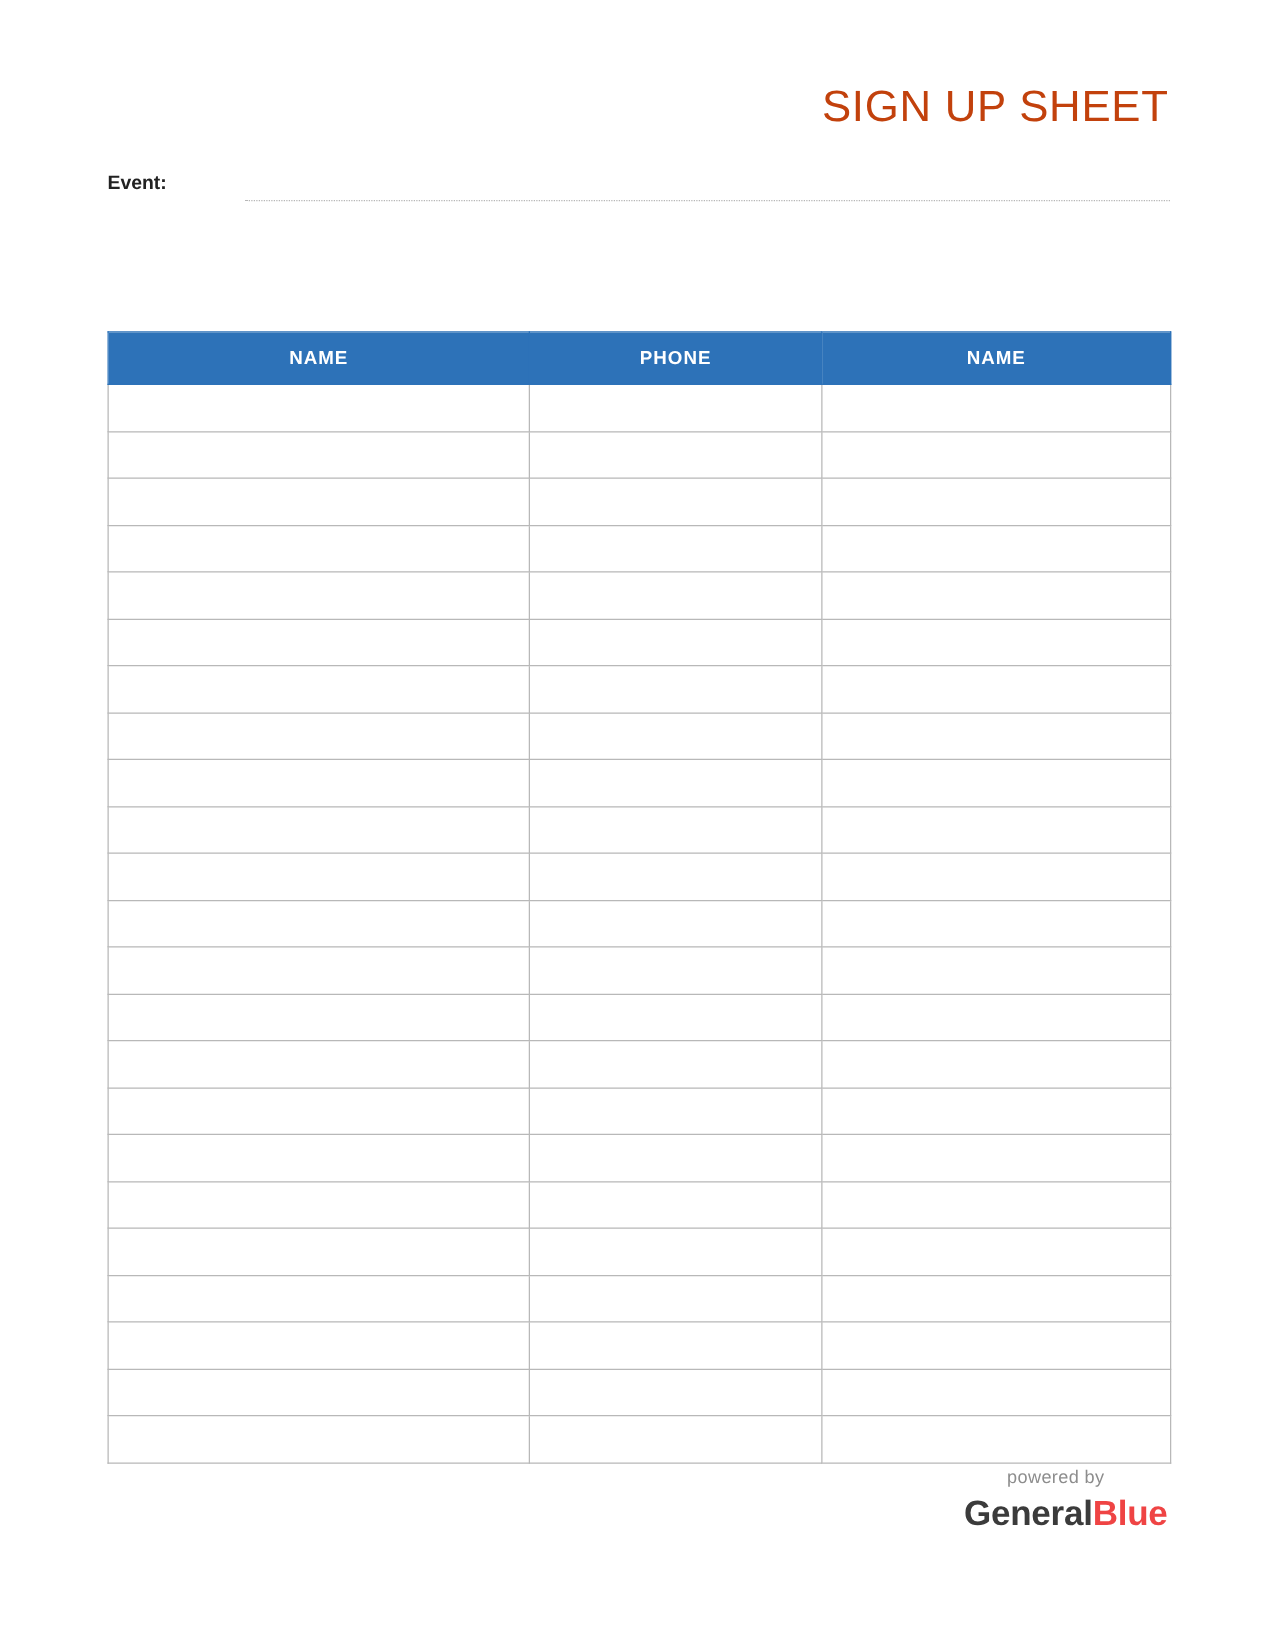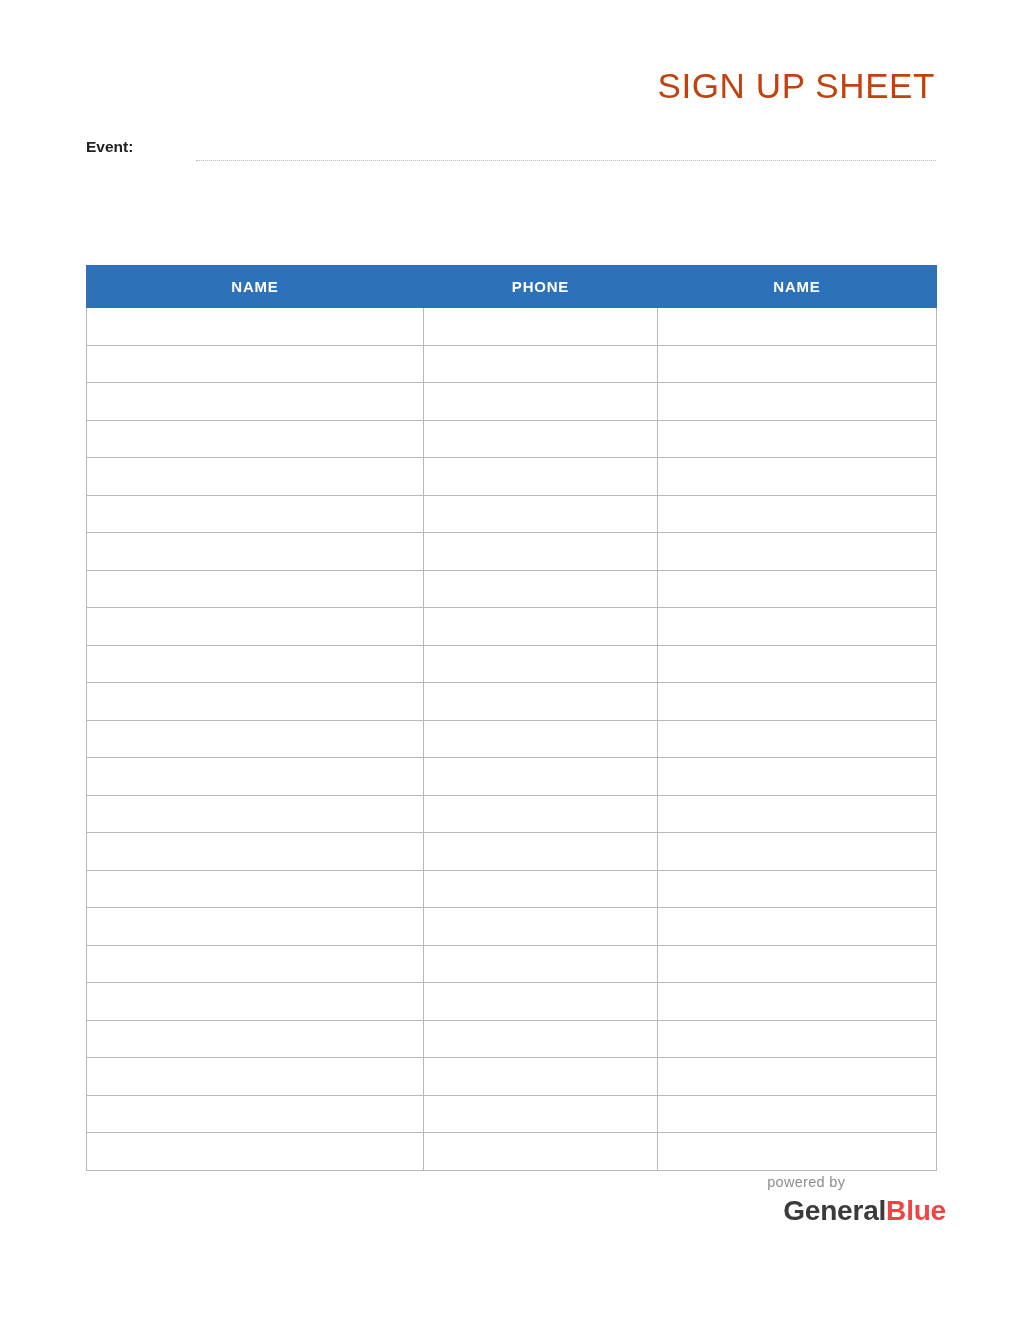--- a/index.html
+++ b/index.html
@@ -101,23 +101,23 @@
     padding: 0 8px;
     vertical-align: middle;
   }
   .col-name  { width: 337px; }
   .col-phone { width: 234px; }
   .col-email { width: 279px; }
 
   
   .brand {
     position: absolute;
-    right: 74px;
+    right: 86px;
     top: 1175px;
-    text-align: left;
+    text-align: center;
     line-height: 1;
   }
   .brand-powered {
     font-size: 14.5px;
     color: #8d8d8d;
     letter-spacing: 0.3px;
     margin-bottom: 7px;
   }
   .brand-name {
     font-size: 28px;

